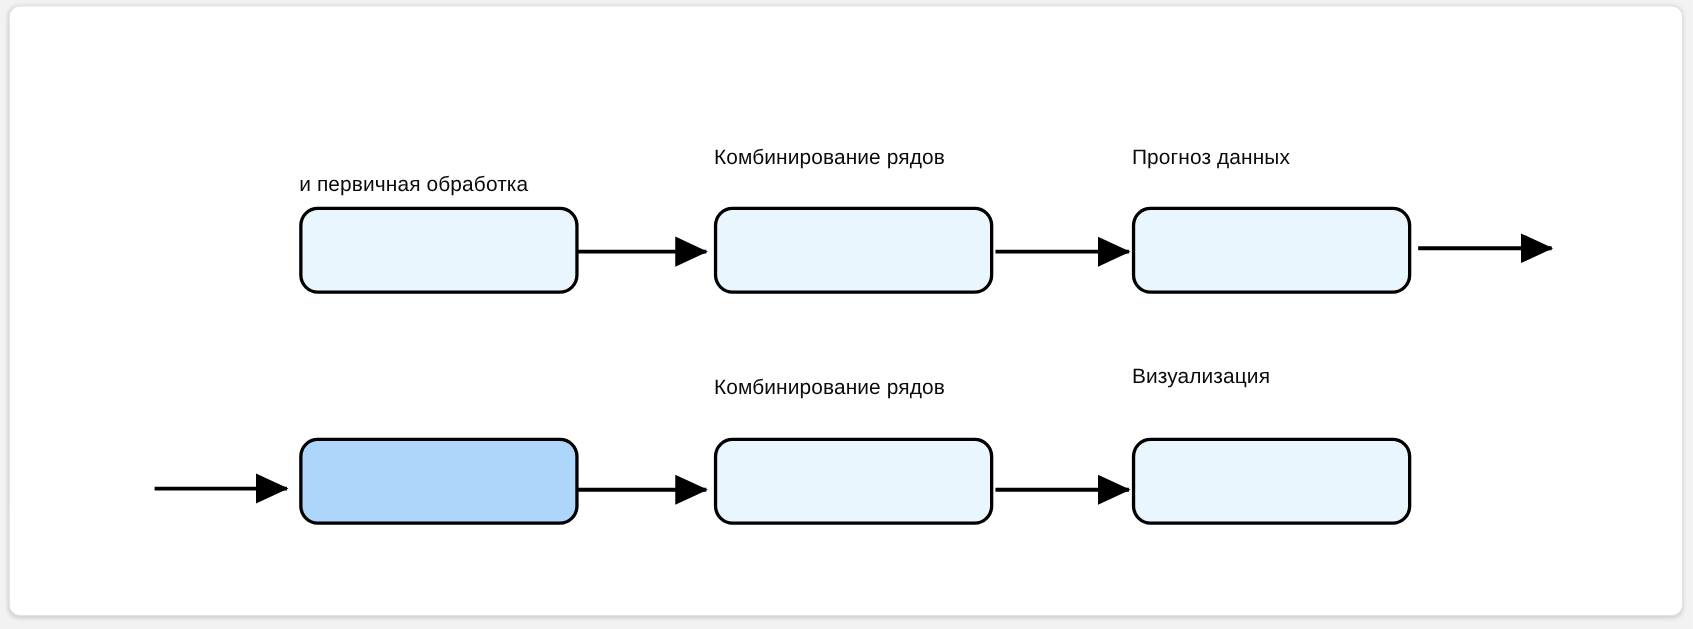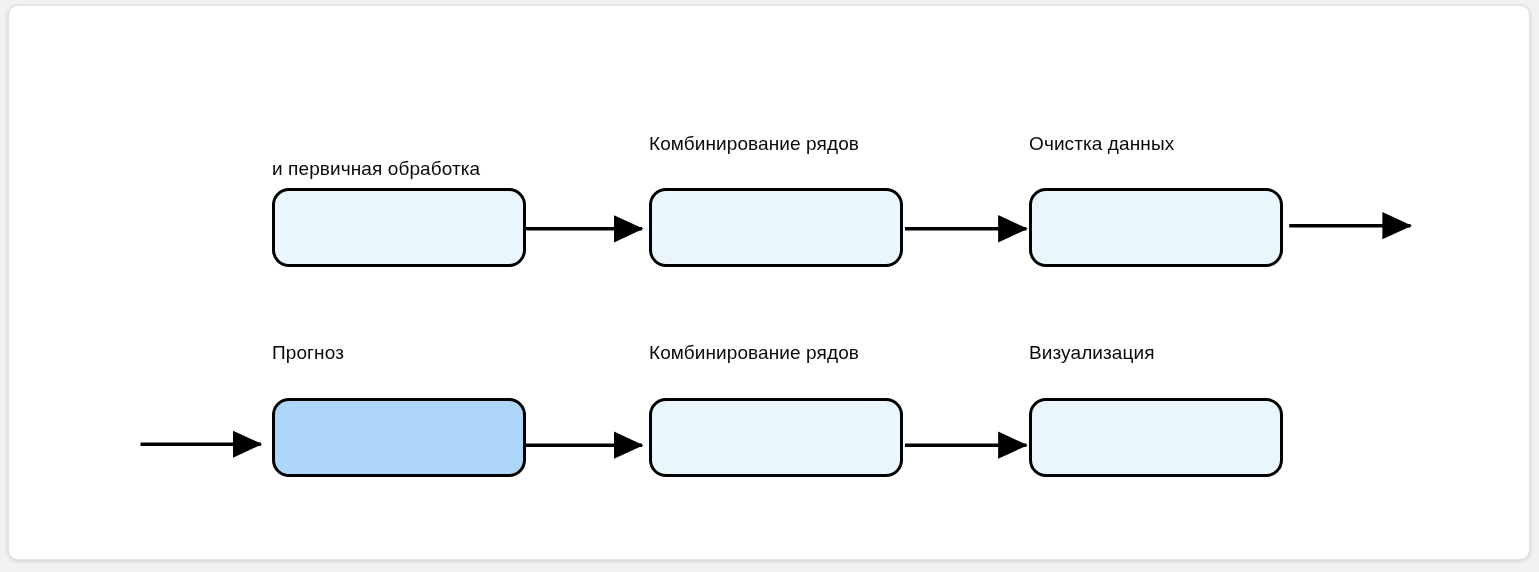--- a/index.html
+++ b/index.html
@@ -89,26 +89,25 @@
     </svg>
 
     <div class="node-label" style="left:263px; top:100px; width:254px;">
       <div>и первичная обработка</div>
     </div>
     <div class="node-box" style="left:263px; top:182px; width:254px; height:79px; background:#e9f6fd;"></div>
 
     <div class="node-label" style="left:640px; top:125px; width:254px;">Комбинирование рядов</div>
     <div class="node-box" style="left:640px; top:182px; width:254px; height:79px; background:#e9f6fd;"></div>
 
-    <div class="node-label" style="left:1020px; top:125px; width:254px;">Очистка данных</div>
+    <div class="node-label" style="left:1020px; top:125px; width:254px;">Прогноз данных</div>
     <div class="node-box" style="left:1020px; top:182px; width:254px; height:79px; background:#e9f6fd;"></div>
 
-    <div class="node-label" style="left:263px; top:334px; width:254px;">Прогноз</div>
     <div class="node-box" style="left:263px; top:392px; width:254px; height:79px; background:#aed6fb;"></div>
 
     <div class="node-label" style="left:640px; top:334px; width:254px;">Комбинирование рядов</div>
     <div class="node-box" style="left:640px; top:392px; width:254px; height:79px; background:#e9f6fd;"></div>
 
-    <div class="node-label" style="left:1020px; top:334px; width:254px;">Визуализация</div>
+    <div class="node-label" style="left:1020px; top:324px; width:254px;">Визуализация</div>
     <div class="node-box" style="left:1020px; top:392px; width:254px; height:79px; background:#e9f6fd;"></div>
 
   </div>
 </div>
 
 </body></html>

